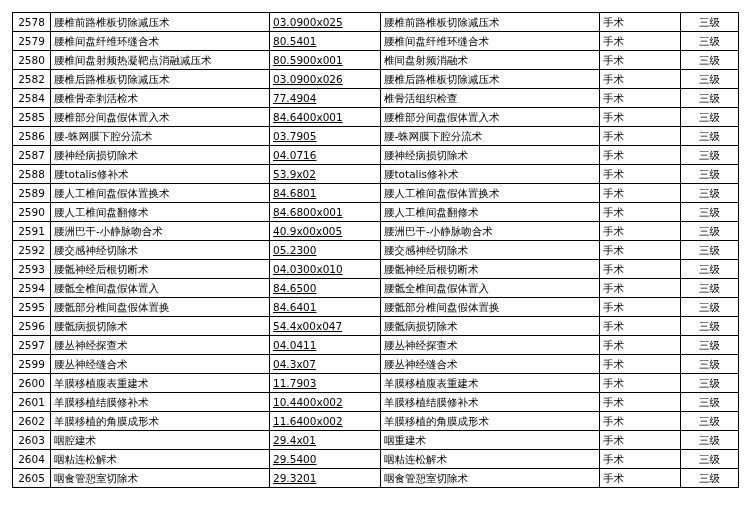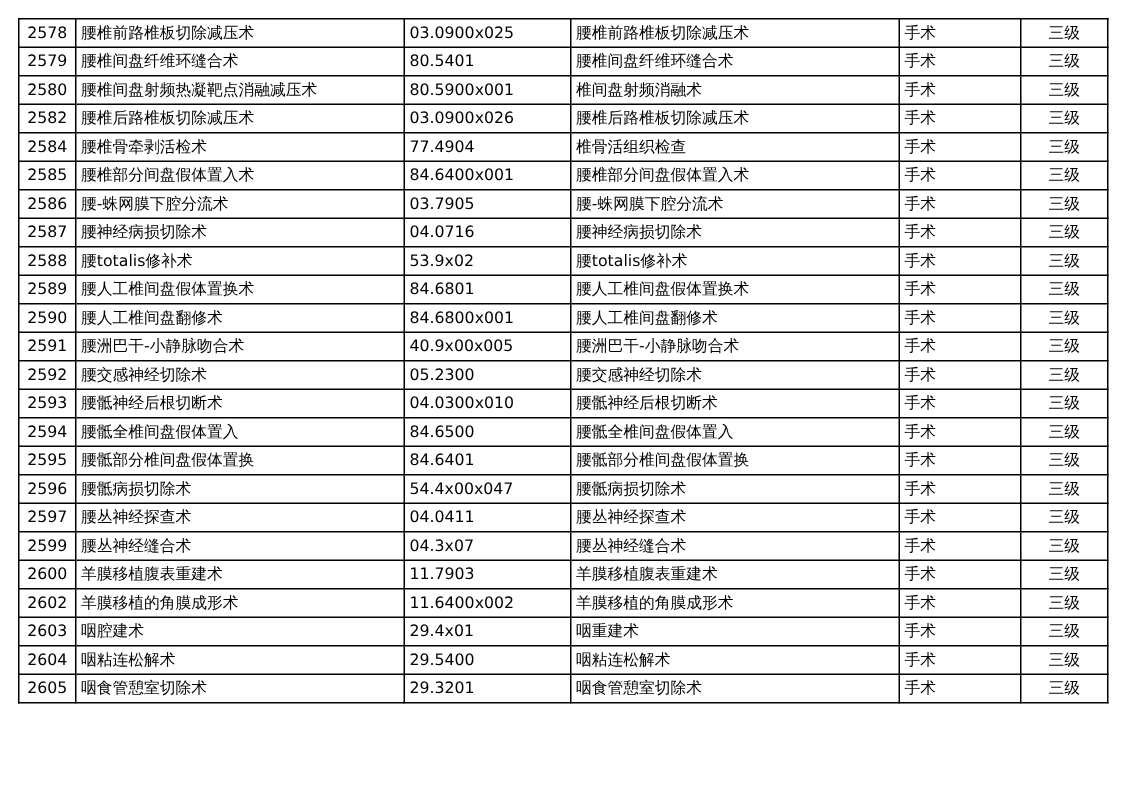--- a/index.html
+++ b/index.html
@@ -38,21 +38,21 @@
     height: 18px;
     line-height: 16px;
     font-size: 10.5px;
     padding: 0 3px;
     white-space: nowrap;
     overflow: hidden;
     vertical-align: middle;
   }
   td.num   { text-align: center; }
   td.name  { text-align: left; }
-  td.code  { text-align: left; }
+  td.code  { text-align: left; text-decoration: underline; }
   td.type  { text-align: left; }
   td.level { text-align: center; }
 </style>
 </head>
 <body>
 
 <div class="page">
   <table class="codes">
     <colgroup>
       <col class="c-num">
@@ -217,20 +217,28 @@
         </tr>
         <tr>
           <td class="num">2600</td>
           <td class="name">羊膜移植腹表重建术</td>
           <td class="code">11.7903</td>
           <td class="name2">羊膜移植腹表重建术</td>
           <td class="type">手术</td>
           <td class="level">三级</td>
         </tr>
         <tr>
+          <td class="num">2601</td>
+          <td class="name">羊膜移植结膜修补术</td>
+          <td class="code">10.4400x002</td>
+          <td class="name2">羊膜移植结膜修补术</td>
+          <td class="type">手术</td>
+          <td class="level">三级</td>
+        </tr>
+        <tr>
           <td class="num">2602</td>
           <td class="name">羊膜移植的角膜成形术</td>
           <td class="code">11.6400x002</td>
           <td class="name2">羊膜移植的角膜成形术</td>
           <td class="type">手术</td>
           <td class="level">三级</td>
         </tr>
         <tr>
           <td class="num">2603</td>
           <td class="name">咽腔建术</td>

